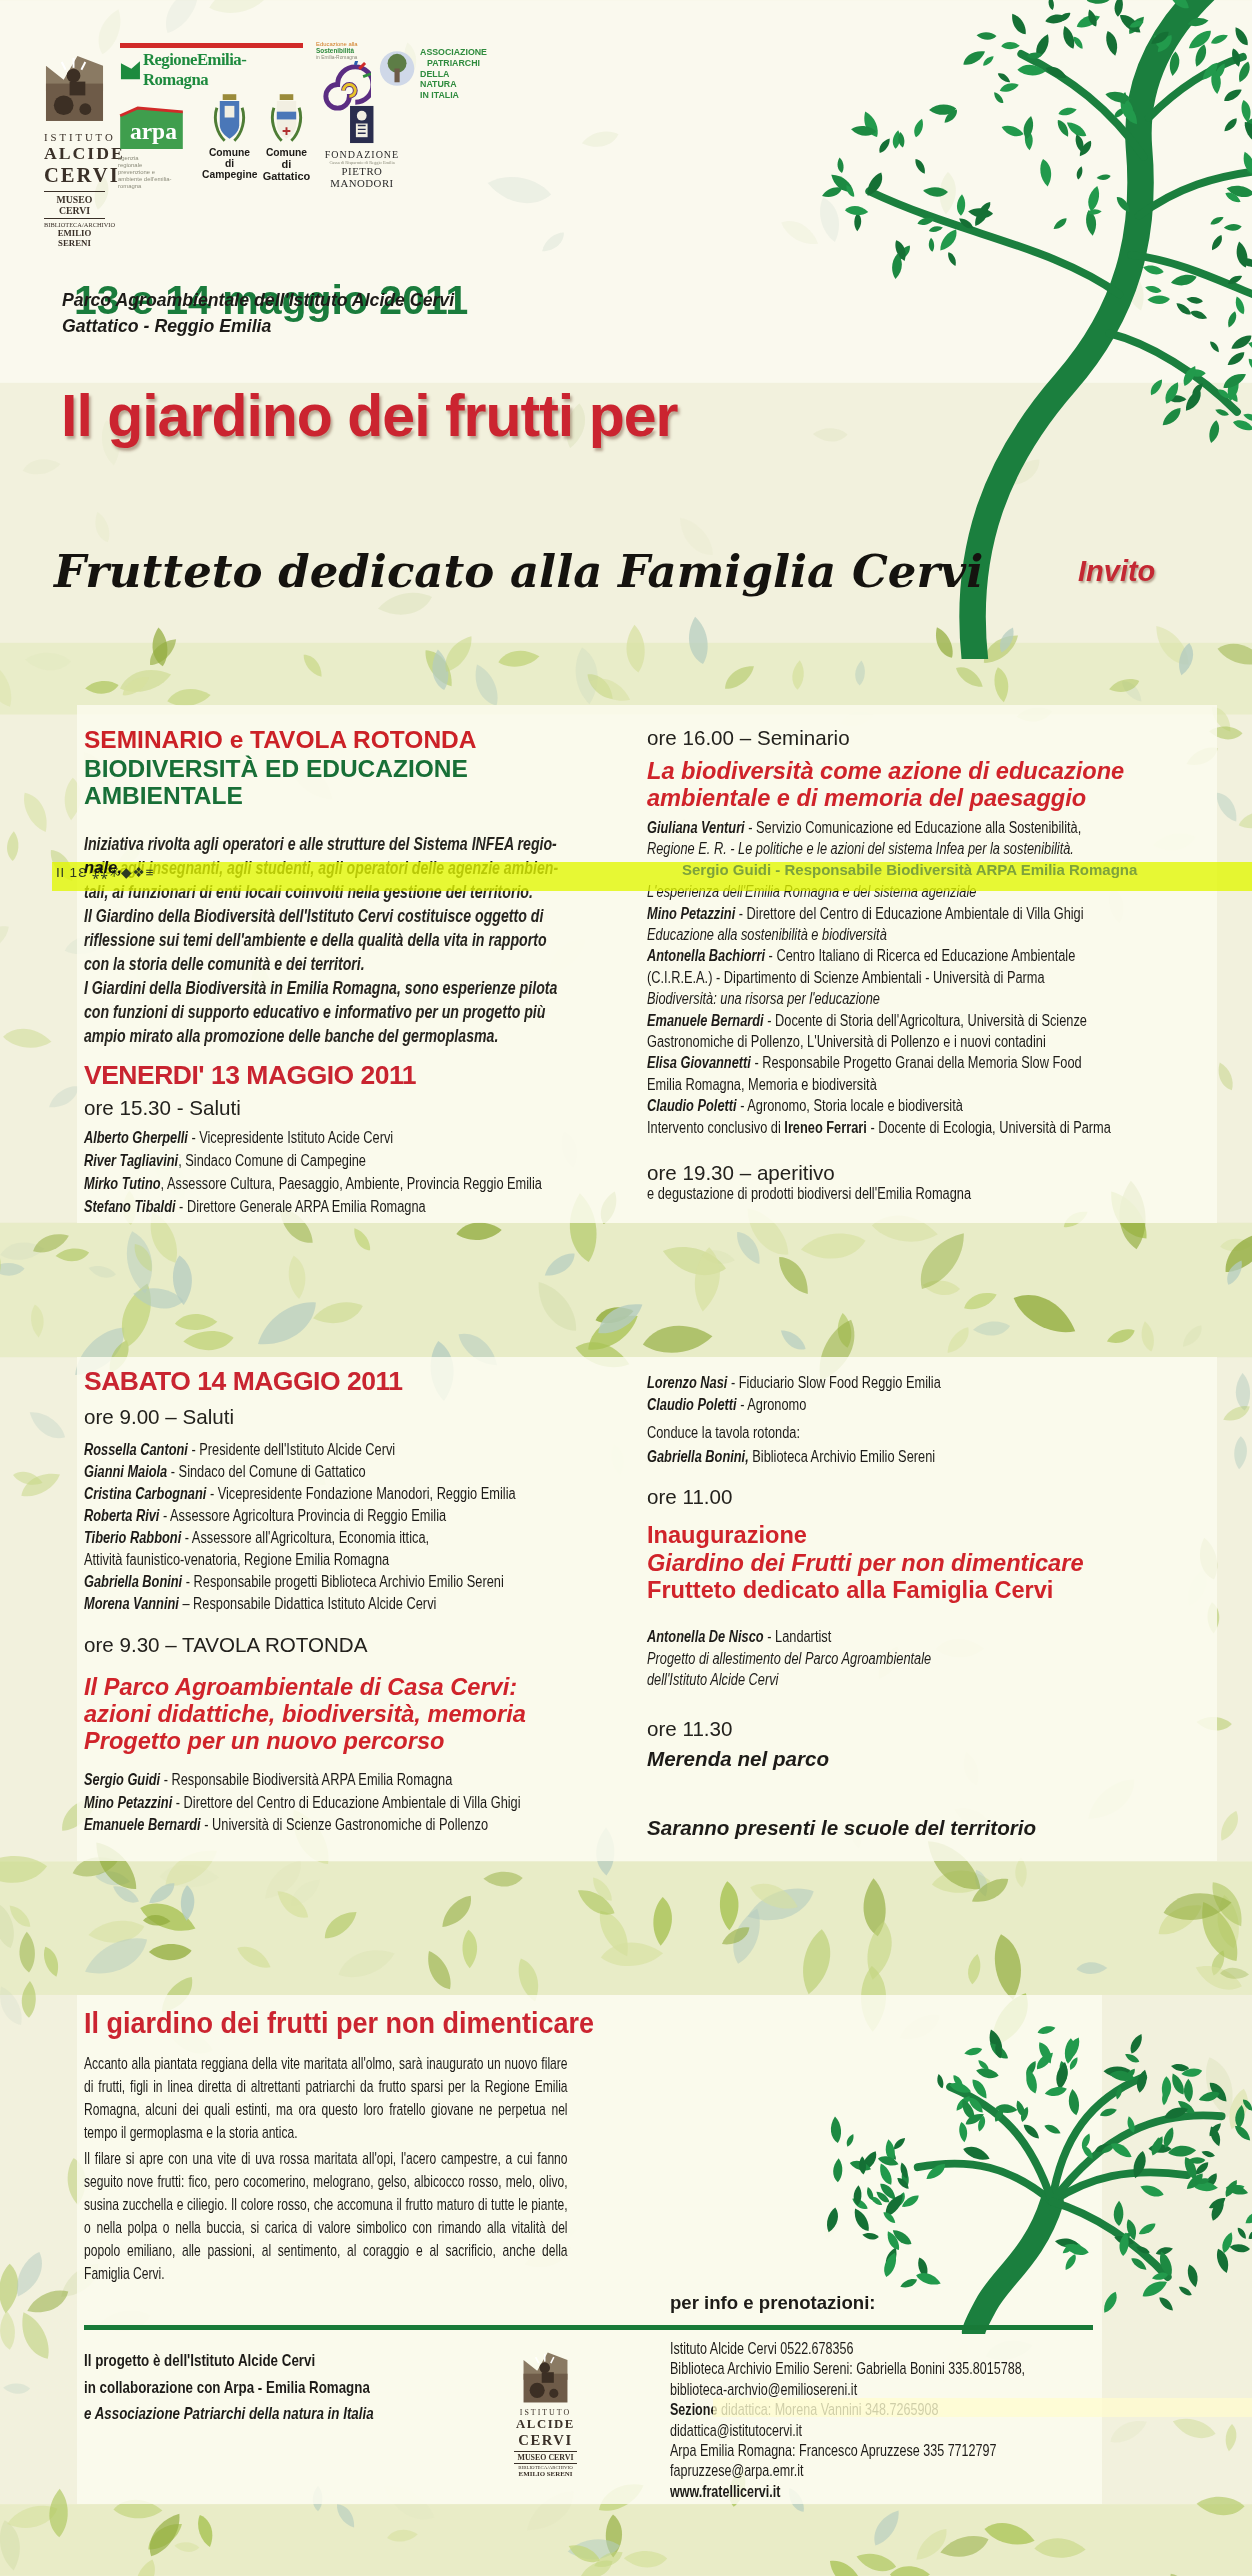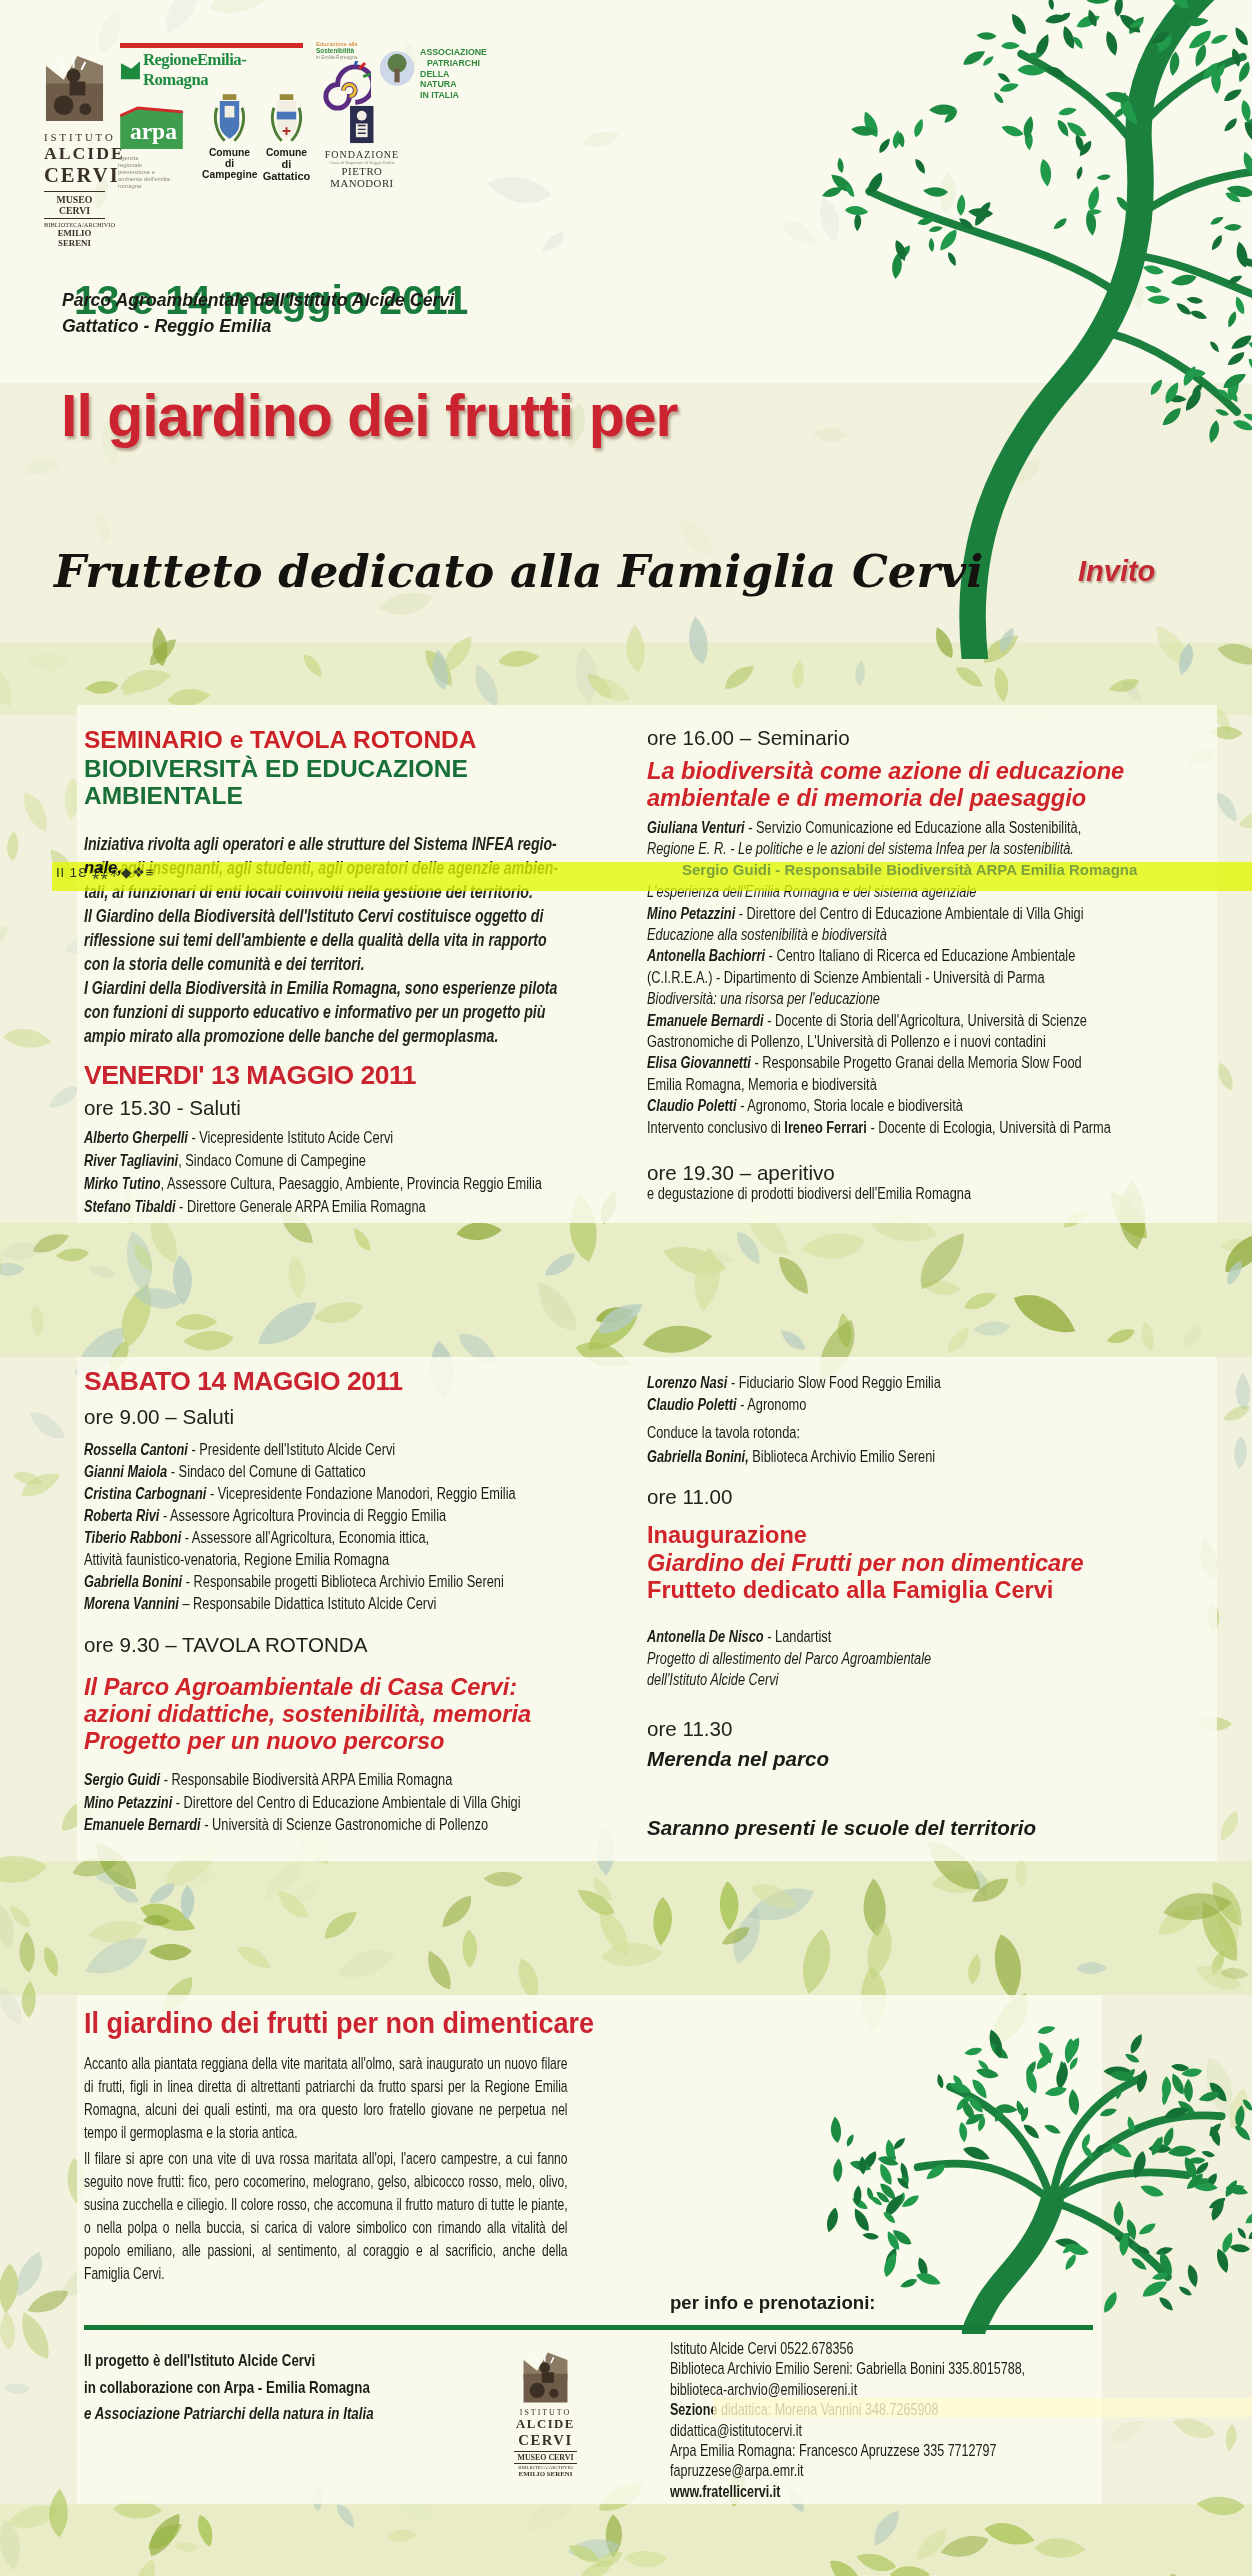--- a/index.html
+++ b/index.html
@@ -835,21 +835,21 @@
     <div class="ln"><b class="nm">Gianni Maiola</b><span> - Sindaco del Comune di Gattatico</span></div>
     <div class="ln"><b class="nm">Cristina Carbognani</b><span> - Vicepresidente Fondazione Manodori, Reggio Emilia</span></div>
     <div class="ln"><b class="nm">Roberta Rivi</b><span> - Assessore Agricoltura Provincia di Reggio Emilia</span></div>
     <div class="ln"><b class="nm">Tiberio Rabboni</b><span> - Assessore all'Agricoltura, Economia ittica,</span></div>
     <div class="ln"><span>Attività faunistico-venatoria, Regione Emilia Romagna</span></div>
     <div class="ln"><b class="nm">Gabriella Bonini</b><span> - Responsabile progetti Biblioteca Archivio Emilio Sereni</span></div>
     <div class="ln"><b class="nm">Morena Vannini</b><span> – Responsabile Didattica Istituto Alcide Cervi</span></div>
   </div>
   <div class="abs z3 nowrap ore" style="left:84px;top:1633px;">ore 9.30 – TAVOLA ROTONDA</div>
   <div class="abs z3 nowrap sessiontitle" style="left:84px;top:1674px;">Il Parco Agroambientale di Casa Cervi:</div>
-  <div class="abs z3 nowrap sessiontitle" style="left:84px;top:1701px;">azioni didattiche, sostenibilità, memoria</div>
+  <div class="abs z3 nowrap sessiontitle" style="left:84px;top:1701px;">azioni didattiche, biodiversità, memoria</div>
   <div class="abs z3 nowrap sessiontitle" style="left:84px;top:1728px;">Progetto per un nuovo percorso</div>
   <div class="abs z3 cx" style="left:84px;top:1769px;width:707px;font-size:16px;line-height:22.6px;">
     <div class="ln"><b class="nm">Sergio Guidi</b><span> - Responsabile Biodiversità ARPA Emilia Romagna</span></div>
     <div class="ln"><b class="nm">Mino Petazzini</b><span> - Direttore del Centro di Educazione Ambientale di Villa Ghigi</span></div>
     <div class="ln"><b class="nm">Emanuele Bernardi</b><span> - Università di Scienze Gastronomiche di Pollenzo</span></div>
   </div>
 
   <div class="abs z3 cx bodyln" style="left:647px;top:1372px;width:716px;line-height:22px;">
     <div class="ln"><b class="nm">Lorenzo Nasi</b><span> -  Fiduciario Slow Food Reggio Emilia</span></div>
     <div class="ln"><b class="nm">Claudio Poletti</b><span> -  Agronomo</span></div>

